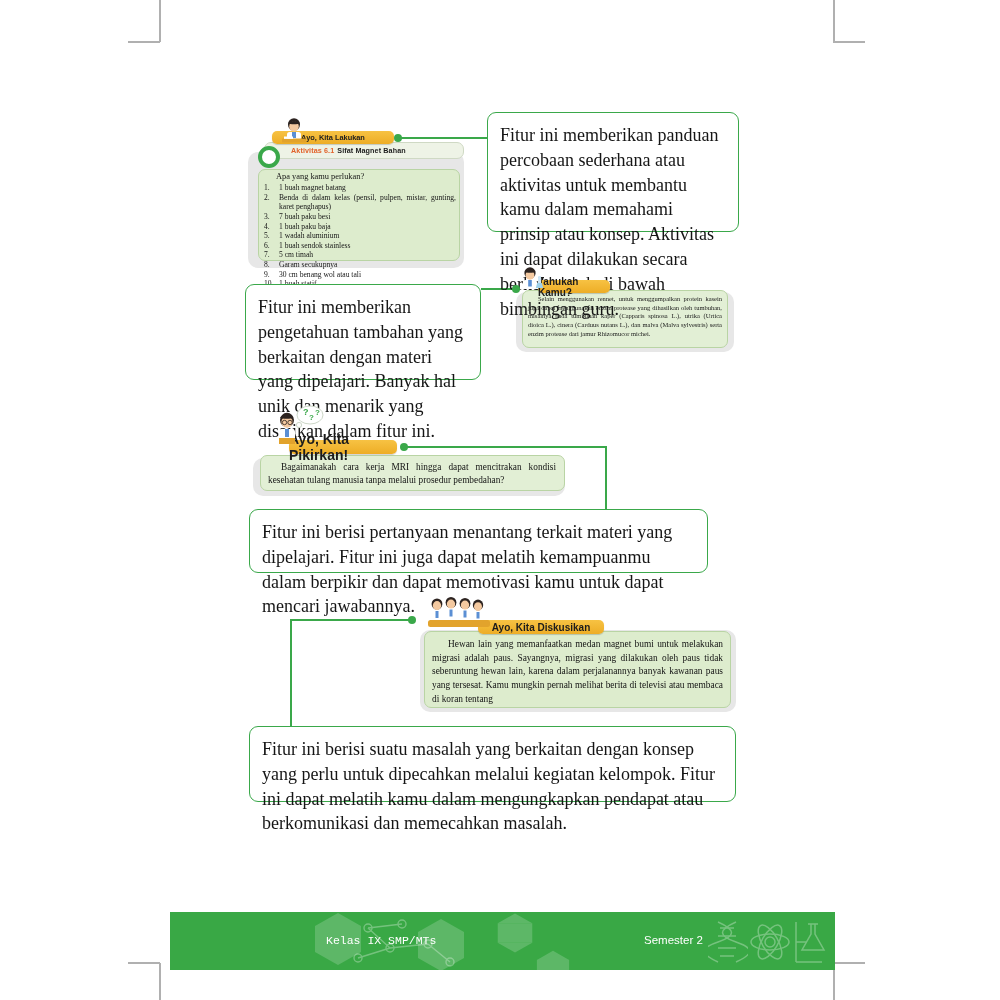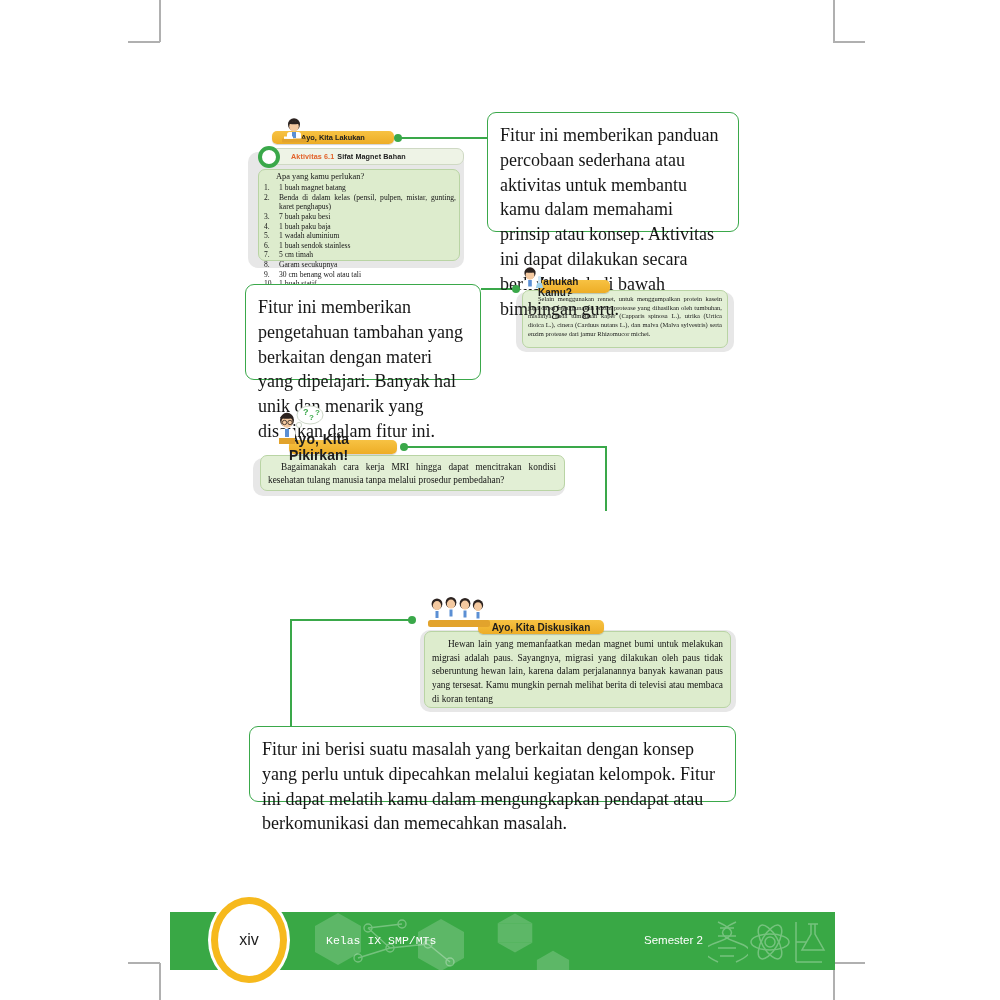--- a/index.html
+++ b/index.html
@@ -191,21 +191,21 @@
     <rect x="15" y="16" width="4" height="6" fill="#5b8fd4"></rect>
     <rect x="5" y="22.5" width="24" height="4" rx="1" fill="#e2a32c"></rect>
     <rect x="7" y="20.5" width="9" height="2.4" fill="#ffffff"></rect>
   </svg>
 
   <div class="pill" style="left:272px;top:131px;width:122px;height:13px;font-size:7.4px;">
     <span>Ayo, Kita Lakukan</span>
   </div>
 
   <div class="ring" style="left:258px;top:146px;"></div>
-  <div class="actbar" style="left:264px;top:148px;width:200px;height:17px;text-align:center;">
+  <div class="actbar" style="left:264px;top:142px;width:200px;height:17px;text-align:center;">
     <span class="num">Aktivitas 6.1</span>
     <span>Sifat Magnet Bahan</span>
   </div>
 
   <div class="panel" style="left:258px;top:169px;width:202px;height:92px;"></div>
   <div class="act-body" style="left:262px;top:172px;width:194px;">
     <div class="q">Apa yang kamu perlukan?</div>
     <ol>
       <li><span class="n">1.</span><span>1 buah magnet batang</span></li>
       <li><span class="n">2.</span><span>Benda di dalam kelas (pensil, pulpen, mistar, gunting, karet penghapus)</span></li>
@@ -279,20 +279,23 @@
 
   <div class="panel light" style="left:260px;top:455px;width:305px;height:36px;"></div>
   <div class="q-text" style="position:absolute;left:268px;top:461px;width:288px;z-index:5;text-indent:13px;">
     <span>Bagaimanakah cara kerja MRI hingga dapat mencitrakan kondisi kesehatan tulang manusia tanpa melalui prosedur pembedahan?</span>
   </div>
 
   <div class="dot" style="left:400px;top:443px;"></div>
   <div class="conn h" style="left:404px;top:446px;width:203px;"></div>
   <div class="conn v" style="left:605px;top:446px;height:65px;"></div>
 
+  <div class="callout" style="left:249px;top:509px;width:459px;height:64px;">
+    <span>Fitur ini berisi pertanyaan menantang terkait materi yang dipelajari. Fitur ini juga dapat melatih kemampuanmu dalam berpikir dan dapat memotivasi kamu untuk dapat mencari jawabannya.</span>
+  </div>
 
   <div class="shadowbox" style="left:420px;top:630px;width:316px;height:82px;"></div>
 
   <svg class="char" style="left:425px;top:596px;" width="70" height="34" viewBox="0 0 70 34">
     <ellipse cx="12" cy="8" rx="5.4" ry="5.6" fill="#2c2320"></ellipse>
     <ellipse cx="12" cy="9.6" rx="4.2" ry="4.5" fill="#f4c9a0"></ellipse>
     <rect x="6" y="15" width="12" height="10" rx="2.4" fill="#ffffff"></rect>
     <rect x="10.5" y="15" width="3" height="7" fill="#5b8fd4"></rect>
     <ellipse cx="26" cy="6.5" rx="5.4" ry="5.6" fill="#2c2320"></ellipse>
     <ellipse cx="26" cy="8.1" rx="4.2" ry="4.5" fill="#f4c9a0"></ellipse>
@@ -360,17 +363,14 @@
     <svg class="deco" style="left:622px;top:6px;" width="42" height="48" viewBox="0 0 42 48">
       <g fill="none" stroke="#ffffff" stroke-width="1.5">
         <path d="M16 6h10M19 6v10l-9 16h22l-9-16V6z"></path>
         <path d="M4 4v40M4 24h10M4 44h26"></path>
       </g>
     </svg>
     <div class="foot-label" style="left:156px;top:22px;font-family:Liberation Mono, monospace;">Kelas IX SMP/MTs</div>
     <div class="foot-label" style="left:474px;top:22px;">Semester 2</div>
   </div>
 
-  <div class="pagecircle">
-    <span>xiv</span>
-  </div>
 
 </div>
 
 </body></html>

